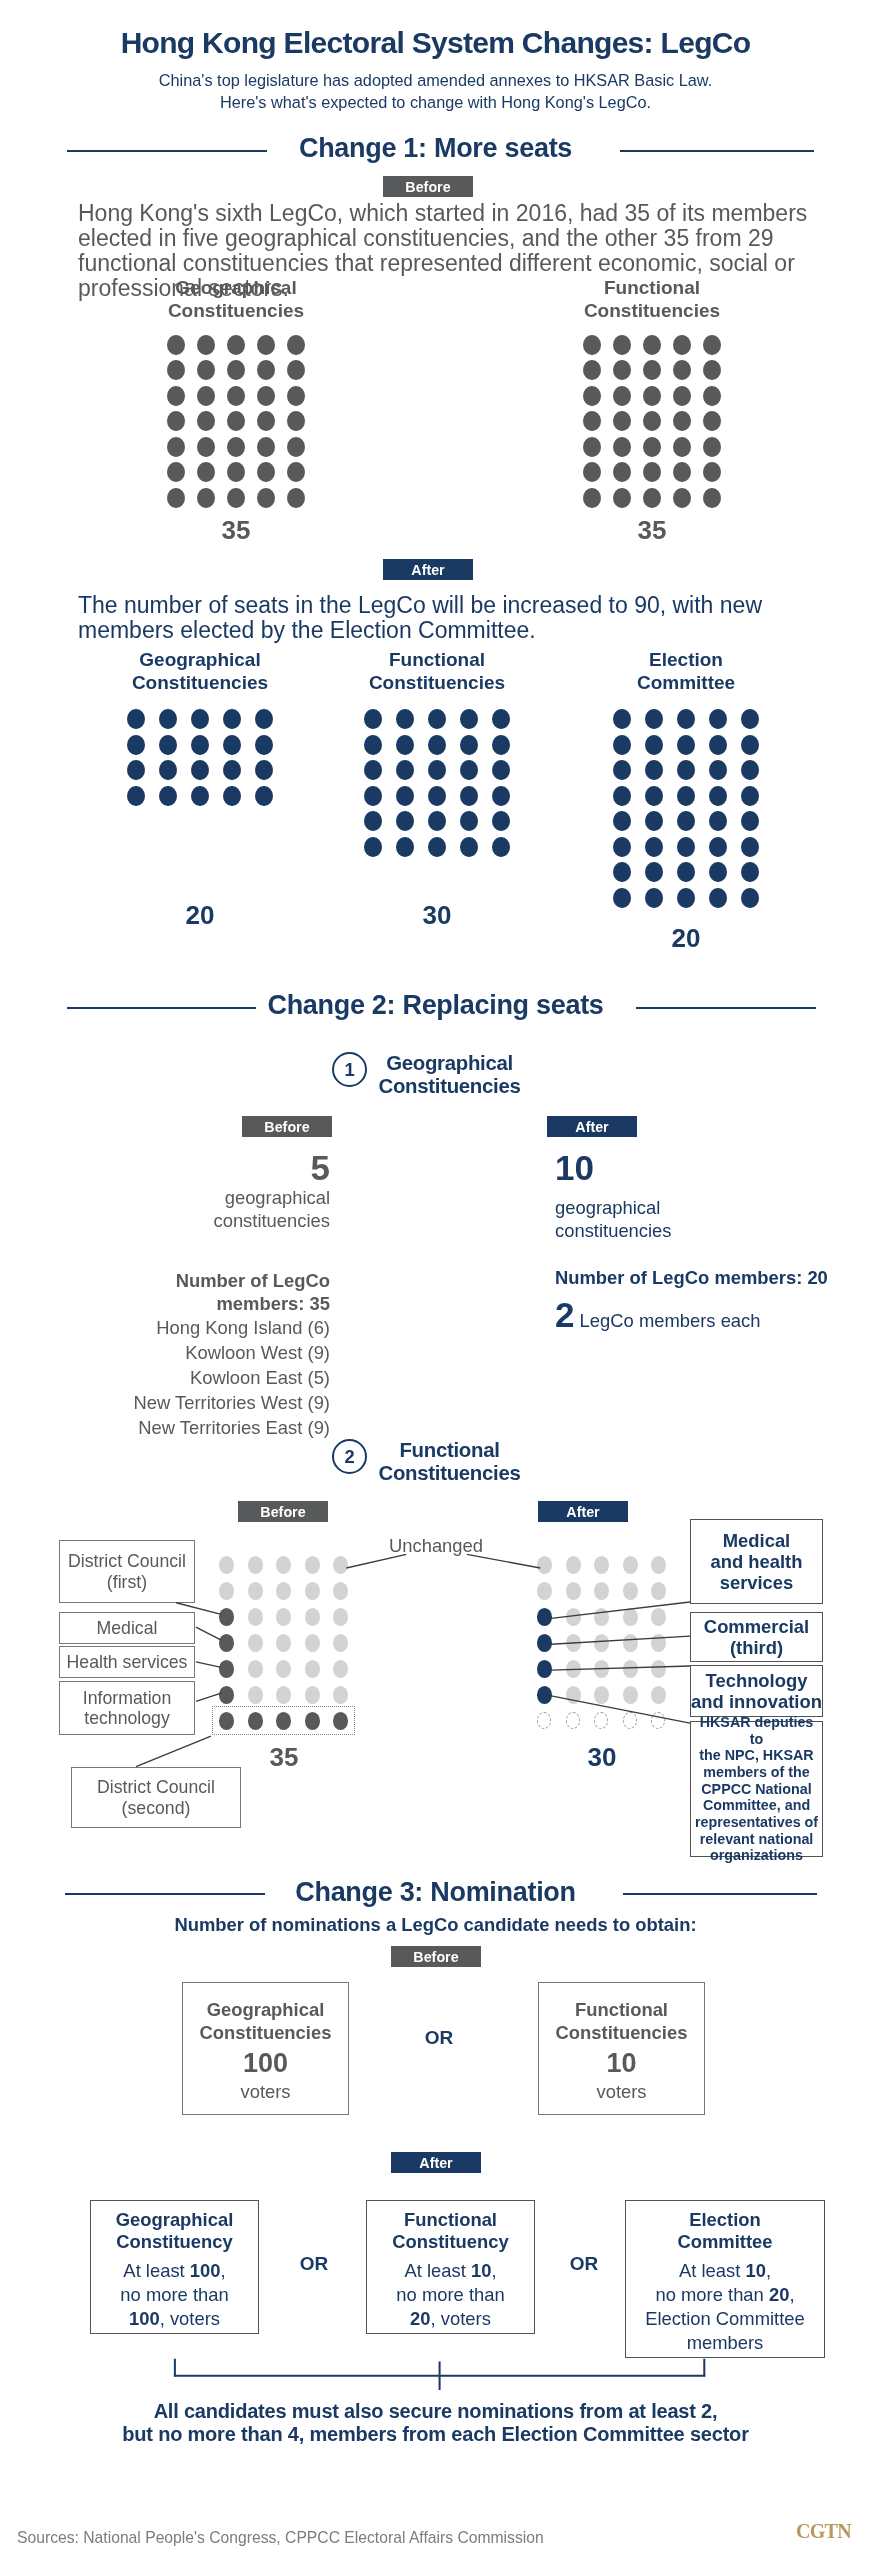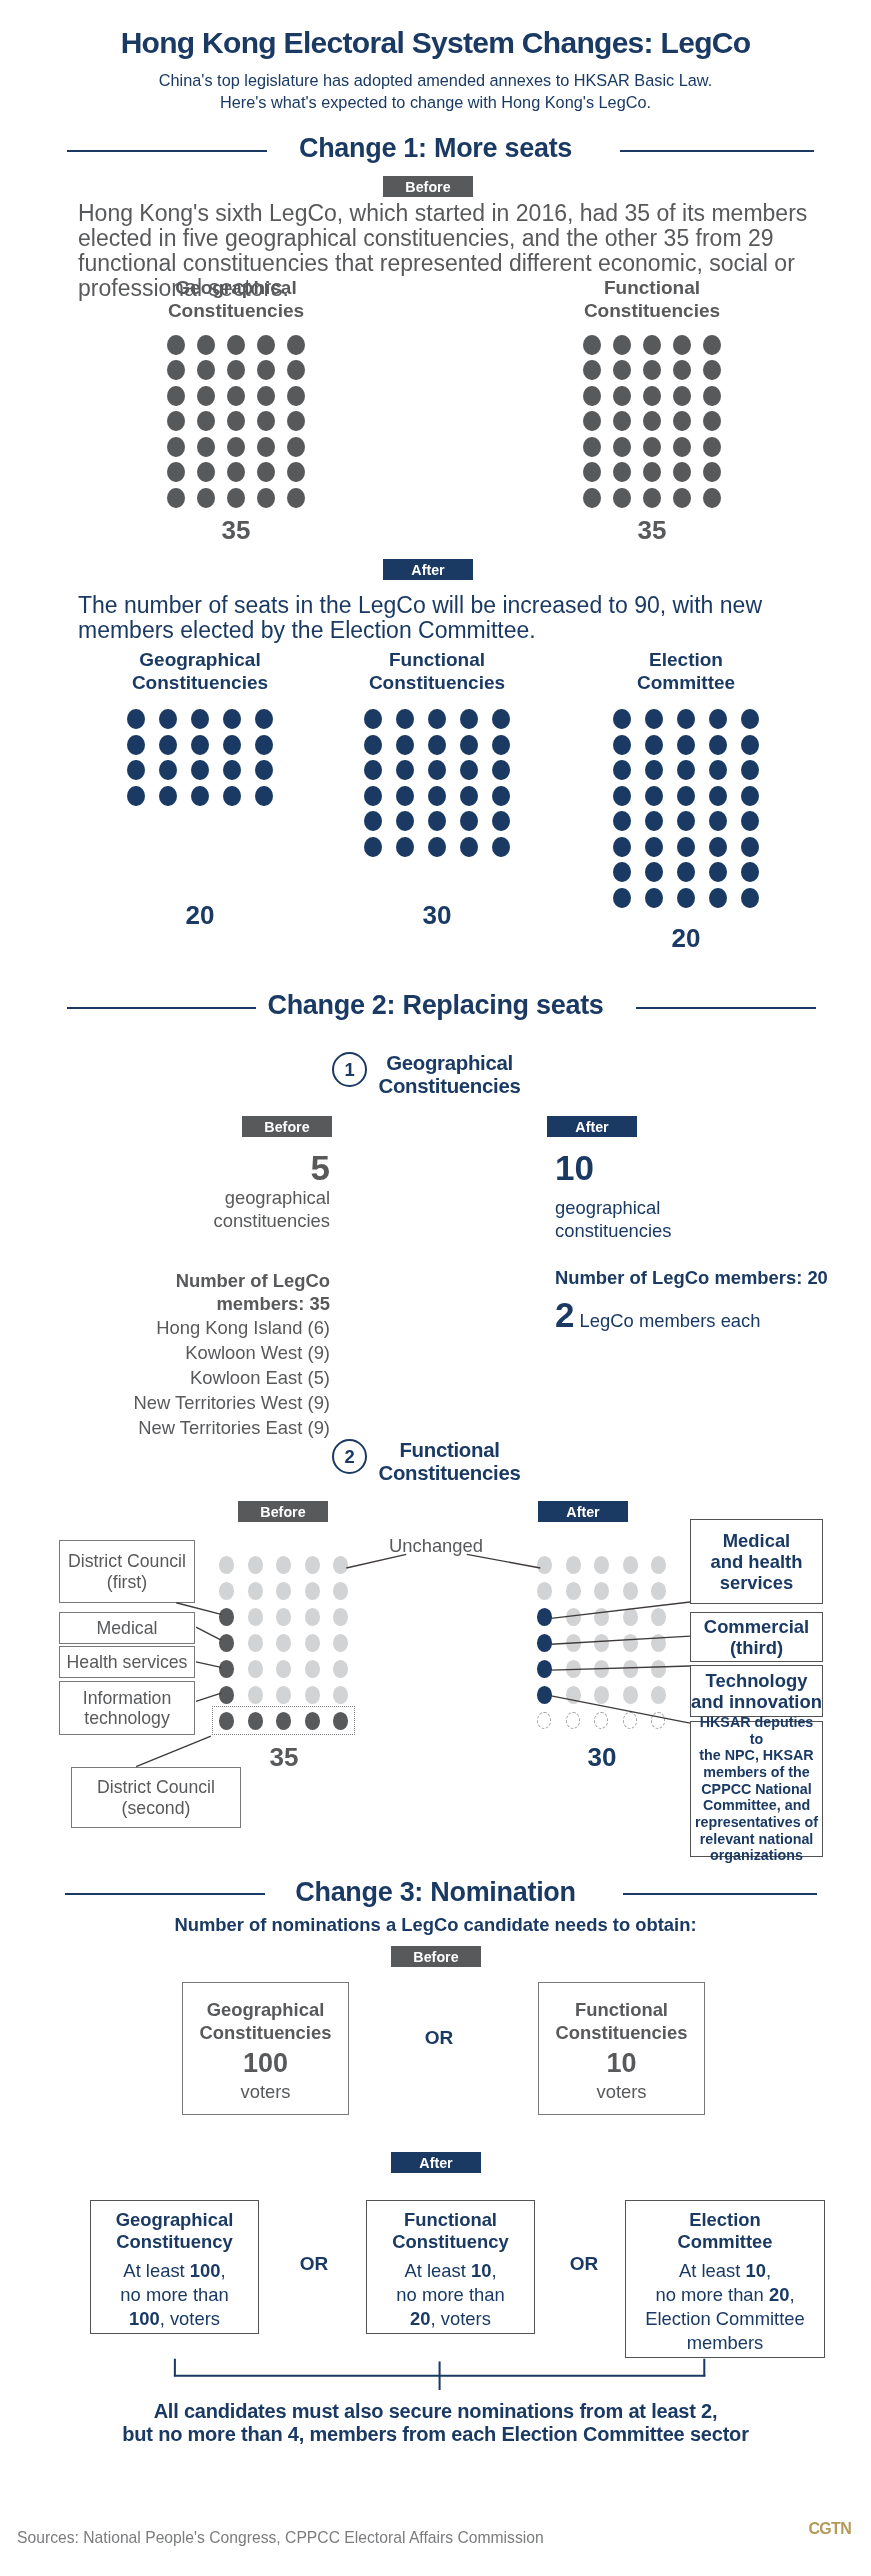--- a/index.html
+++ b/index.html
@@ -41,21 +41,21 @@
   .nbox.before{border:1.4px solid #77787a;color:var(--gray);}
   .nbox.after{border:1.4px solid #515254;color:var(--navy);}
   .nbox .t{font-size:18.4px;line-height:22.5px;font-weight:600;}
   .nbox.after .t{font-weight:bold;line-height:22px;}
   .nbox .num{font-size:27px;font-weight:bold;line-height:30px;margin-top:4.1px;}
   .nbox .unit{font-size:18.4px;margin-top:2.7px;}
   .nbox .body{font-size:18.4px;line-height:24px;margin-top:5.4px;font-weight:normal;}
   .or{font-size:19px;font-weight:bold;color:var(--navy);width:68px;text-align:center;}
   .foot-note{width:100%;text-align:center;font-size:20px;font-weight:bold;color:var(--navy);letter-spacing:-0.2px;}
   .sources{font-size:15.7px;color:#7b7c7e;}
-  .cgtn{font-size:16px;font-weight:bold;color:var(--gold);letter-spacing:-0.7px;}
+  .cgtn{font-size:20px;font-weight:bold;color:var(--gold);letter-spacing:-0.7px;font-family:Liberation Serif, serif;}
   svg.overlay{position:absolute;left:0;top:0;pointer-events:none;}
   .rich .big{font-size:35px;font-weight:bold;}
 </style>
 </head>
 <body>
 
 <div class="page">
 
   <div class="abs title" style="top:26px;">Hong Kong Electoral System Changes: LegCo</div>
   <div class="abs subtitle" style="top:71px;">China's top legislature has adopted amended annexes to HKSAR Basic Law.</div>

